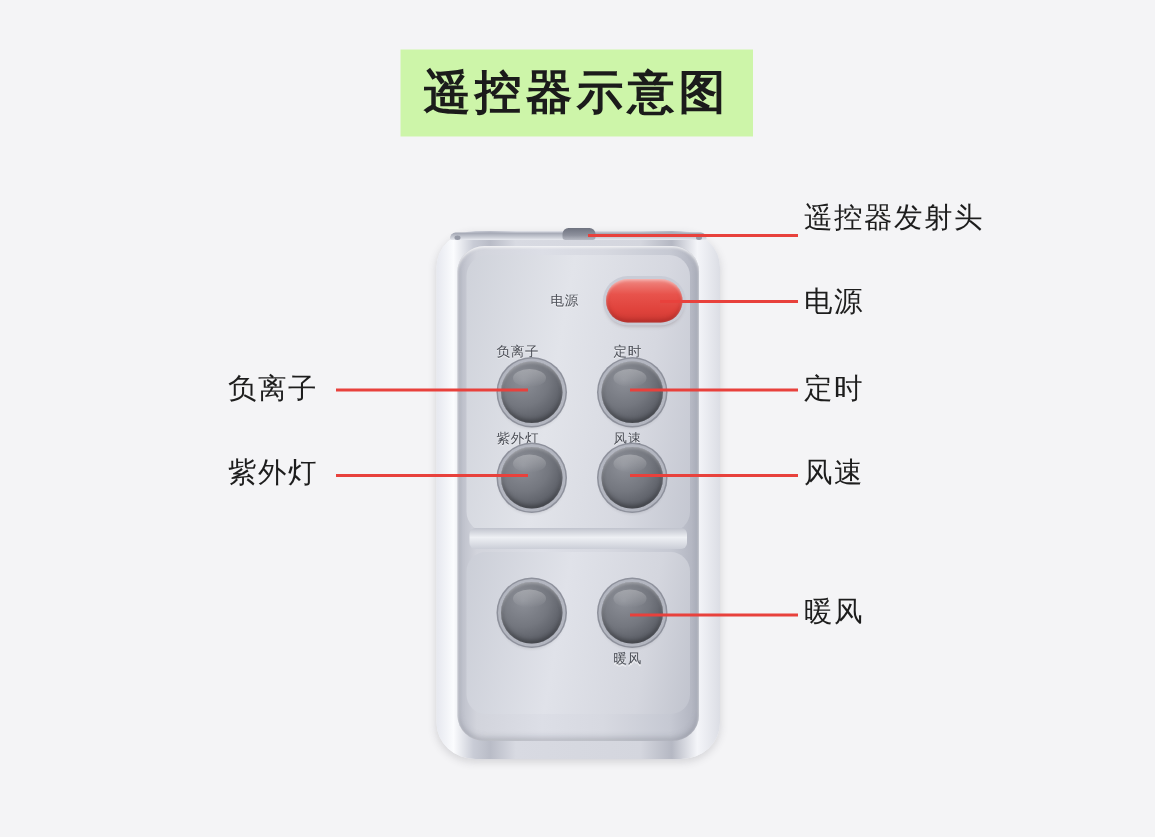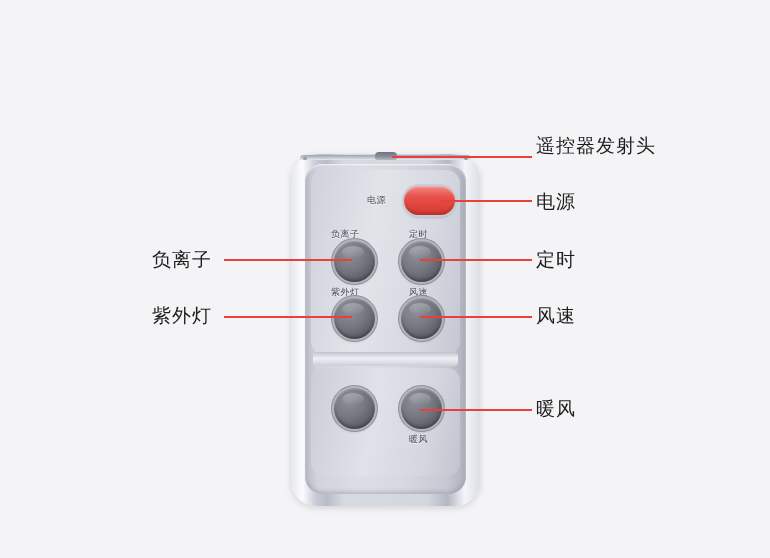--- a/index.html
+++ b/index.html
@@ -215,20 +215,23 @@
     font-family: "DejaVu Sans", "Liberation Sans", sans-serif;
   }
   .callout.right { text-align: center; }
   .callout.left  { text-align: right; }
 </style>
 </head>
 <body>
 
 <div id="stage">
 
+  <div id="title-banner">
+    <span id="title-text">遥控器示意图</span>
+  </div>
 
   <div id="remote">
 
     <div class="shell-outer"></div>
     <div class="shell-topline"></div>
     <div class="shell-face"></div>
 
     <div class="screw left"></div>
     <div class="screw right"></div>
 

